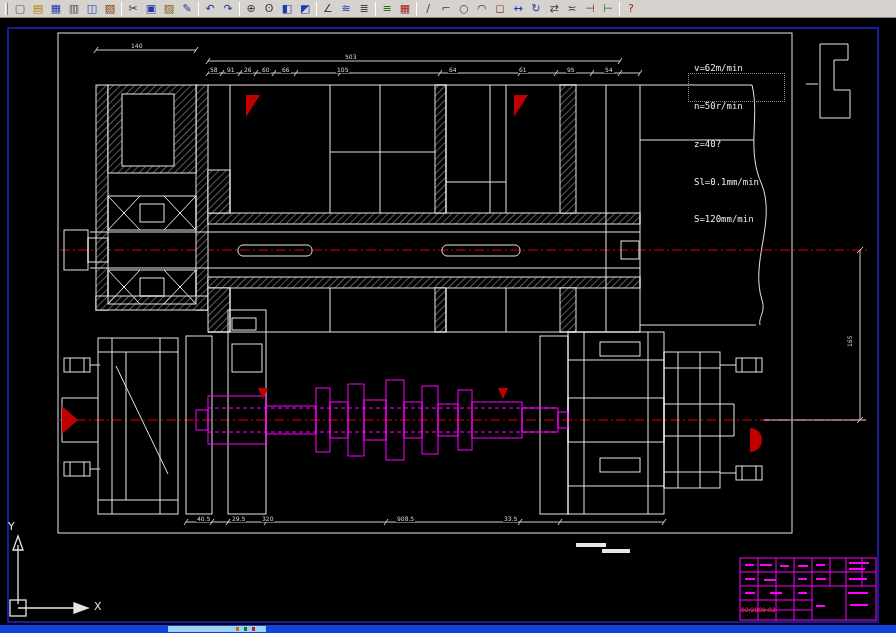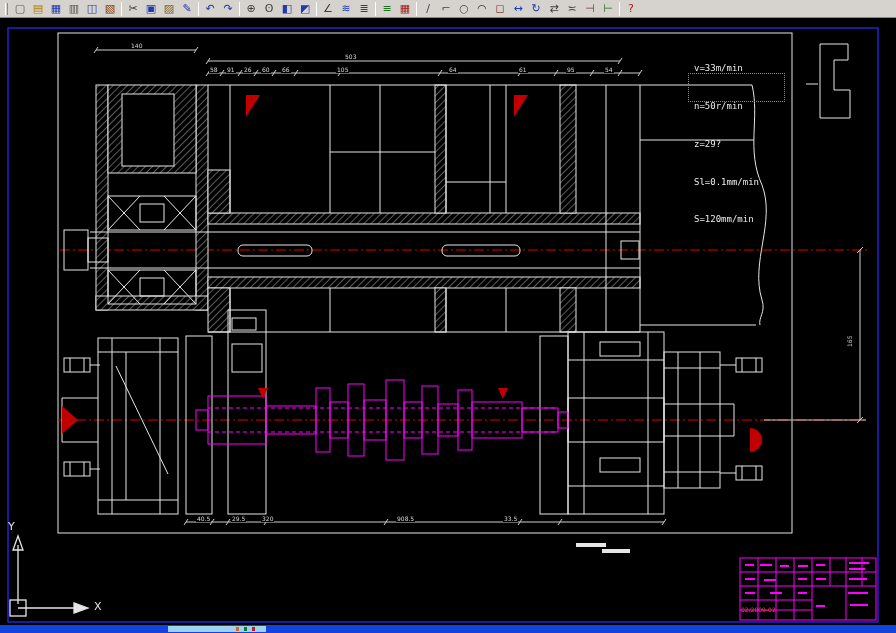--- a/index.html
+++ b/index.html
@@ -391,23 +391,23 @@
         <span class="glyph" style="color: rgb(32, 112, 32);">⊢</span>
       </div>
       <div class="sep"></div>
       <div class="tbtn">
         <span class="glyph" style="color: rgb(160, 32, 32);">?</span>
       </div>
     </div>
 </div>
 
 <div class="overlay ann">
-  <div>v=33m/min</div>
+  <div>v=62m/min</div>
   <div>n=50r/min</div>
-  <div>z=29?</div>
+  <div>z=40?</div>
   <div>Sl=0.1mm/min</div>
   <div>S=120mm/min</div>
 </div>
 <div class="overlay sel"></div>
 
 <div id="dim-labels">
     <div class="dim" style="left: 130px; top: 42px;">140</div>
     <div class="dim" style="left: 344px; top: 53px;">503</div>
     <div class="dim" style="left: 209px; top: 66px;">58</div>
     <div class="dim" style="left: 226px; top: 66px;">91</div>

